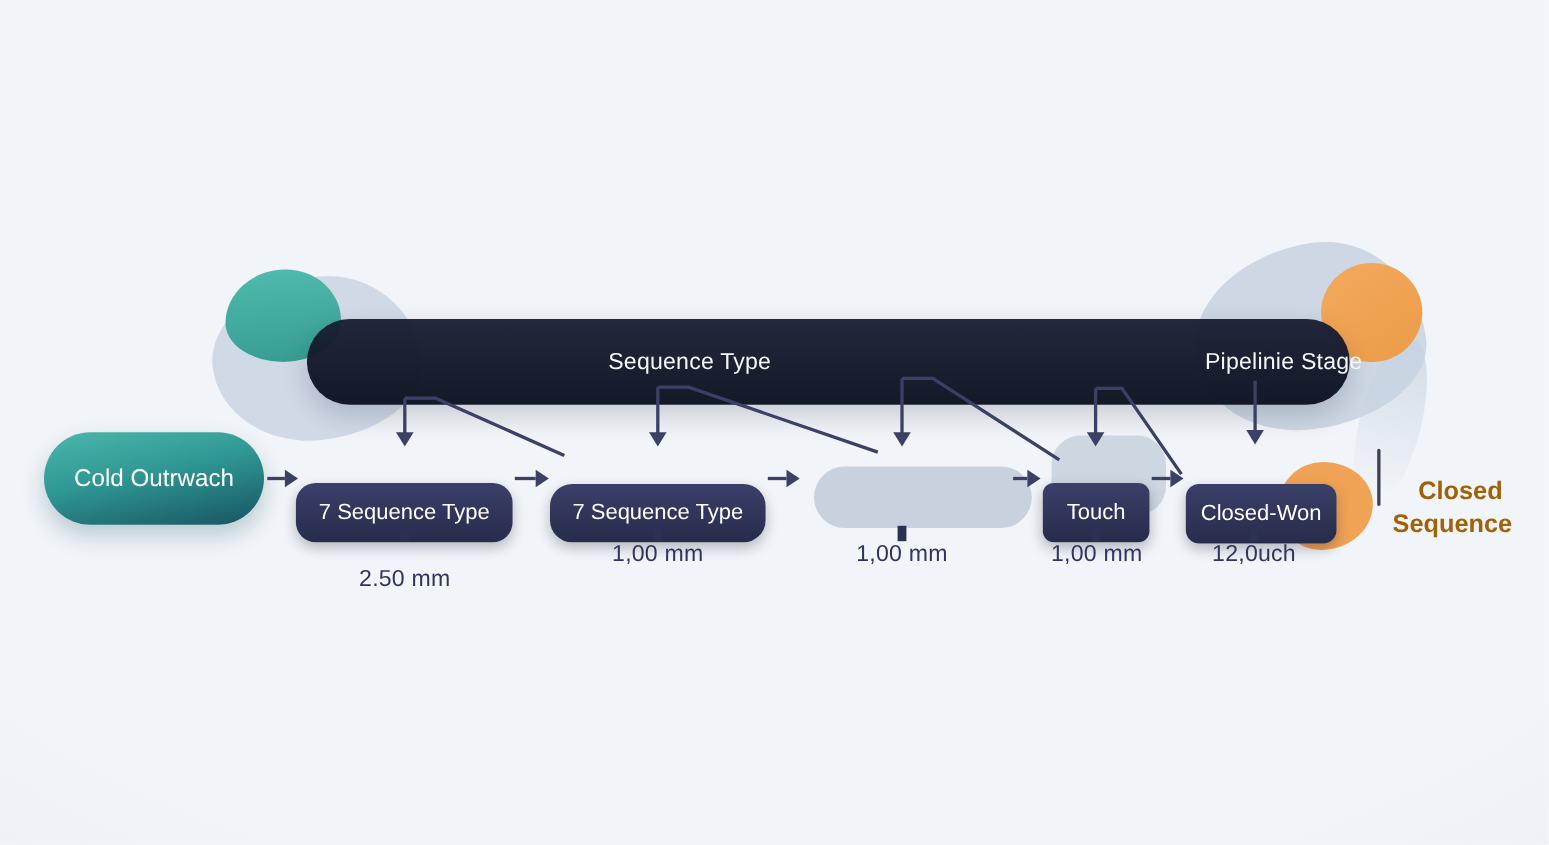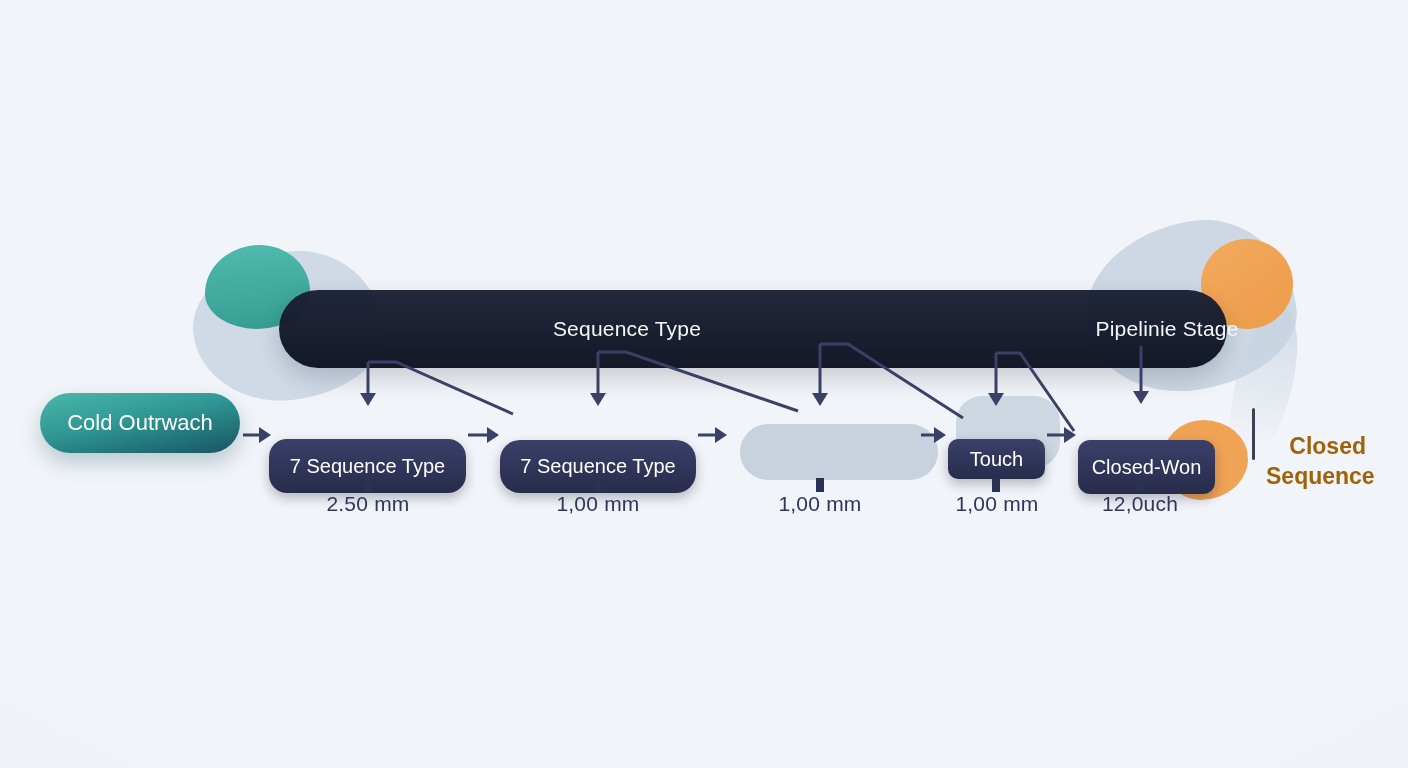--- a/index.html
+++ b/index.html
@@ -53,48 +53,48 @@
   }
   .header-label{
     position:absolute;top:50%;transform:translate(-50%,-50%);
     color:#f5f6f8;font-size:21px;letter-spacing:.2px;white-space:nowrap;
   }
   .header-label.seq{left:348px;font-weight:500;}
   .header-label.pipe{left:888px;font-weight:400;}
 
   
   .source-pill{
-    position:absolute;left:40px;top:393px;width:200px;height:60px;border-radius:42px;
+    position:absolute;left:40px;top:393px;width:200px;height:84px;border-radius:42px;
     background:linear-gradient(168deg,#4ab7ab 0%,#2f9793 45%,#175461 100%);
     display:flex;align-items:center;justify-content:center;
     color:#ffffff;font-size:22px;font-weight:500;
     box-shadow:0 10px 20px rgba(23,84,97,.25);
     text-align:center;
   }
 
   
   .node{
     position:absolute;display:flex;align-items:center;justify-content:center;
     background:linear-gradient(180deg,#3a4069 0%,#272c4b 100%);
     color:#ffffff;font-size:20px;font-weight:500;white-space:nowrap;
     box-shadow:0 5px 12px rgba(20,26,48,.28);
     margin-top:32px;
   }
   .n1{left:269px;top:407px;width:197px;height:54px;border-radius:18px;}
   .n2{left:500px;top:408px;width:196px;height:53px;border-radius:20px;}
   .n3{left:728px;top:409px;width:191px;height:53px;border-radius:24px;}
-  .n4{left:948px;top:407px;width:97px;height:40px;border-radius:10px;}
+  .n4{left:948px;top:407px;width:97px;height:54px;border-radius:10px;}
   .n5{left:1078px;top:408px;width:137px;height:54px;border-radius:12px;}
 
   
   .metric{
     position:absolute;top:492px;transform:translateX(-50%);
     color:#30355c;font-size:21px;letter-spacing:.2px;white-space:nowrap;
   }
-  .m1{left:368px;} .m2{left:598px;} .m3{left:820px;} .m4{left:997px;} .m5{left:1140px;}
+  .m1{left:368px;margin-top:23px;} .m2{left:598px;} .m3{left:820px;} .m4{left:997px;} .m5{left:1140px;}
 
   
   .wires{position:absolute;left:0;top:0;width:1408px;height:768px;pointer-events:none;}
 
   
   .handoff-divider{
     position:absolute;left:1252px;top:408px;width:3px;height:52px;background:#3b4152;border-radius:2px;
   }
   .handoff-note{
     position:absolute;left:1266px;top:431px;width:100px;text-align:right;

